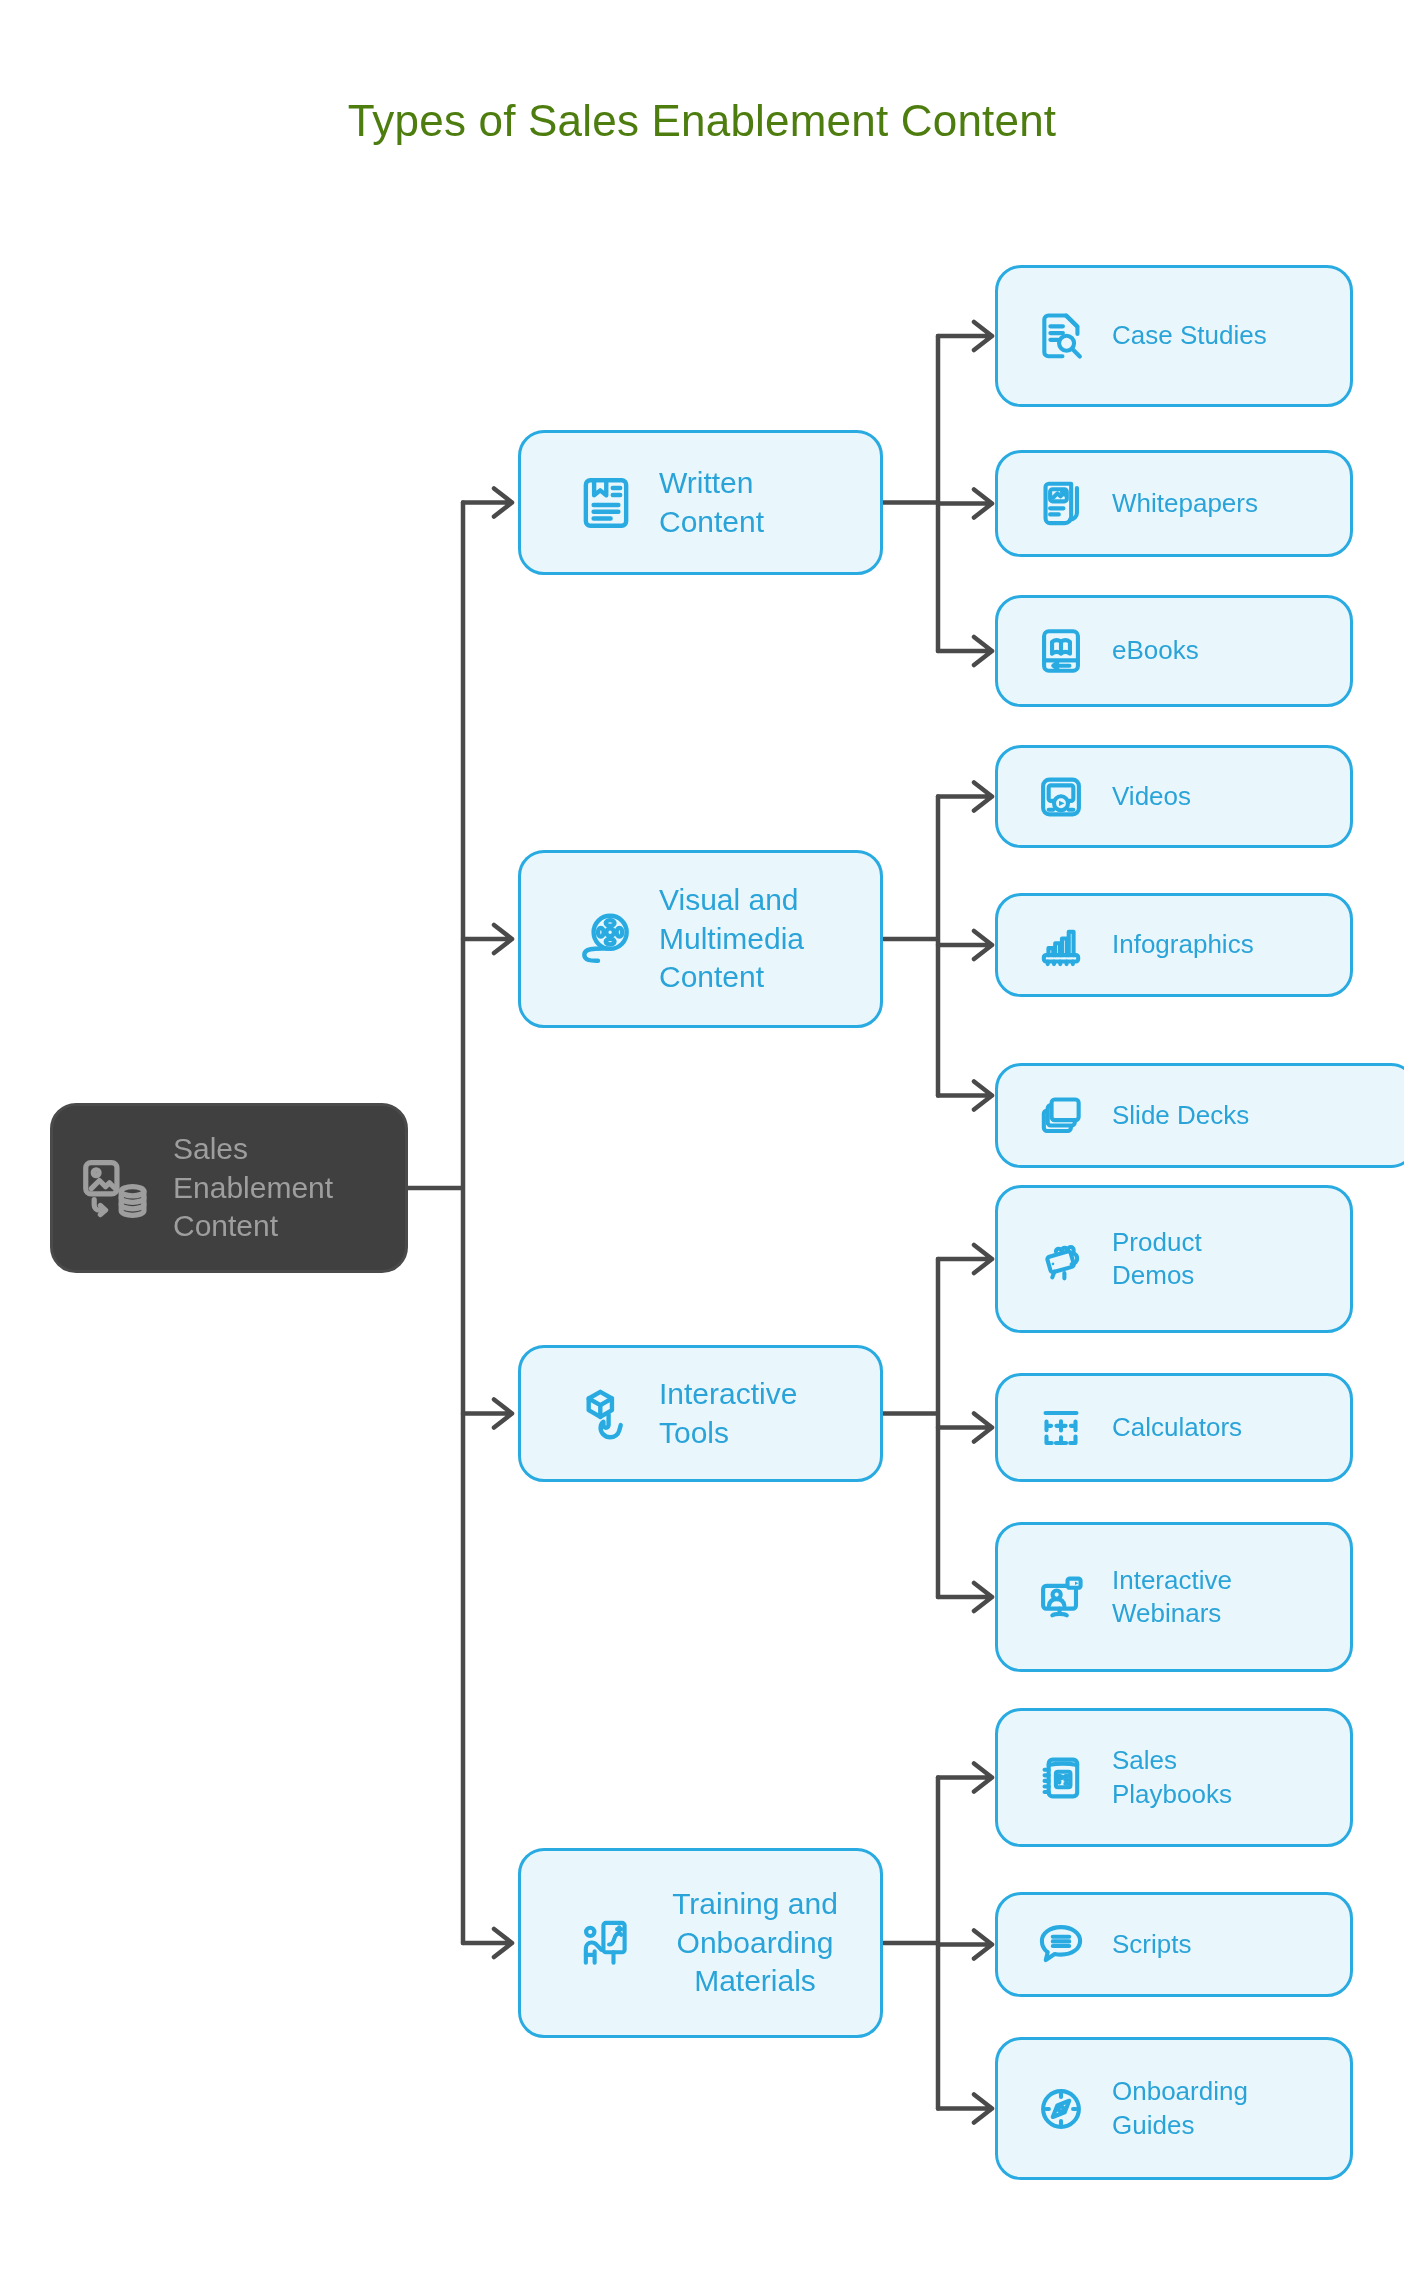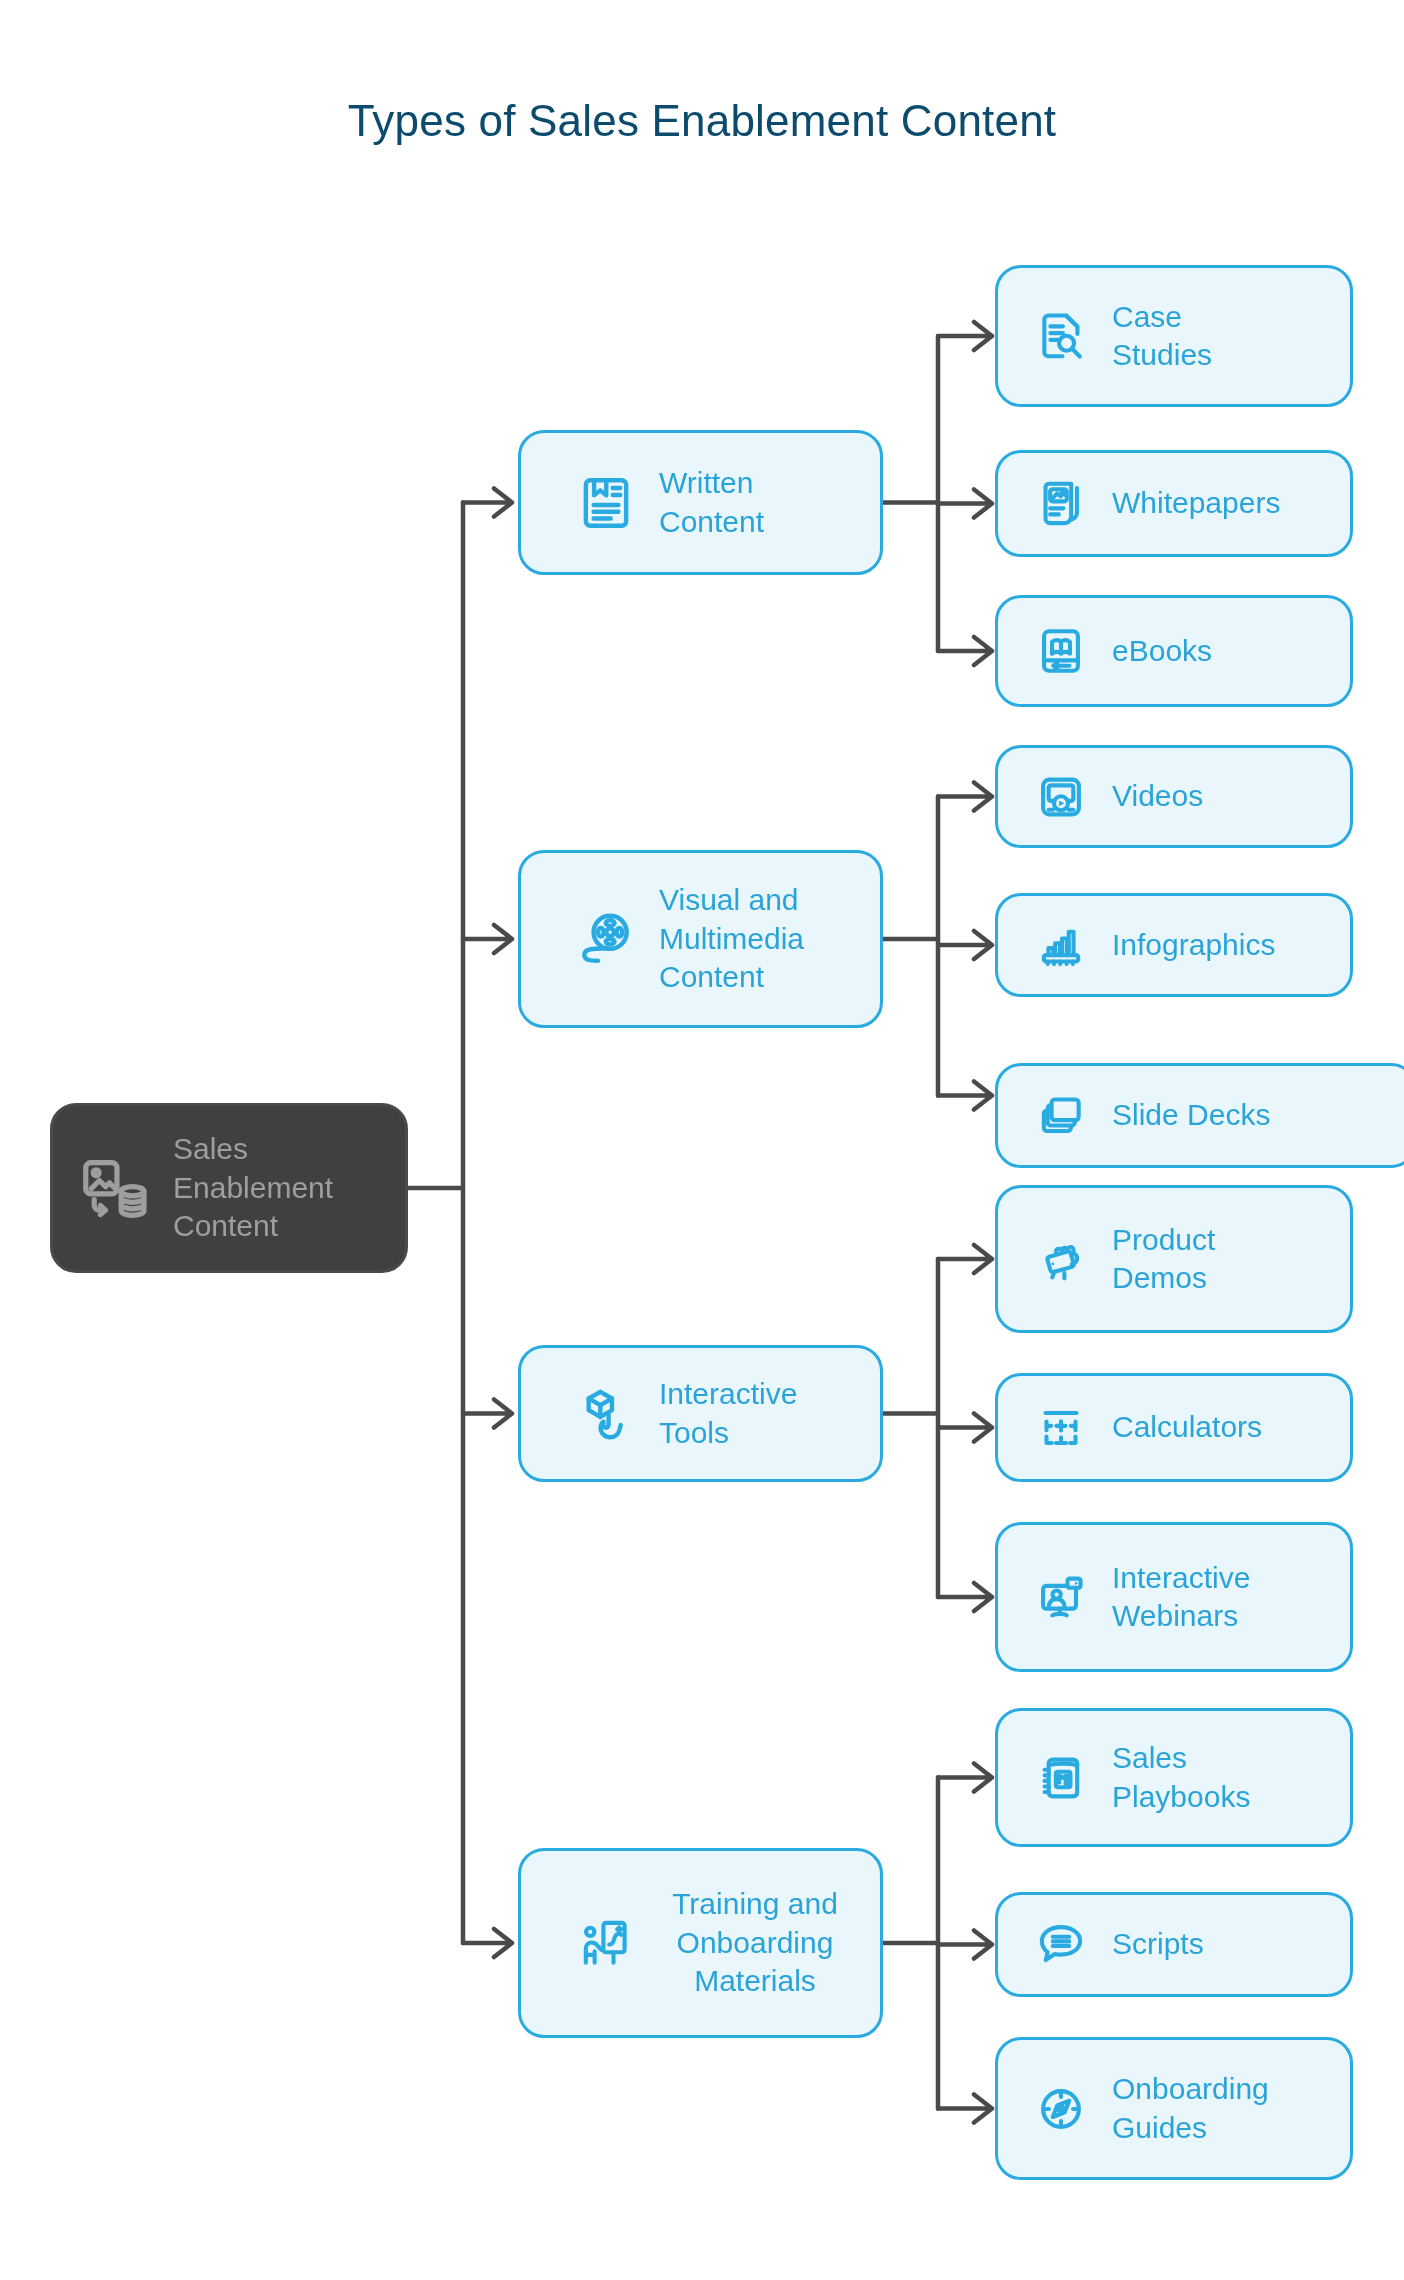--- a/index.html
+++ b/index.html
@@ -1,34 +1,34 @@
 <!DOCTYPE html>
 <html><head>
 <meta charset="utf-8">
 <style>
   html,body{margin:0;padding:0;background:#ffffff;}
   body{font-family:"Liberation Sans","DejaVu Sans",sans-serif;}
   .canvas{position:relative;width:1404px;height:2280px;background:#ffffff;overflow:hidden;}
   .title{position:absolute;left:0;top:96px;width:1404px;text-align:center;
-         font-size:44px;font-weight:500;color:#0c4a6e;letter-spacing:.2px;}
+         font-size:44px;font-weight:500;color:#4d7c0f;letter-spacing:.2px;}
   svg.connectors{position:absolute;left:0;top:0;width:1404px;height:2280px;pointer-events:none;}
   .connector{stroke:#4a4a4a;stroke-width:4.5;fill:none;stroke-linecap:round;stroke-linejoin:round;}
   .node{position:absolute;display:flex;align-items:center;box-sizing:border-box;
         border-radius:26px;}
   .node .icon{flex:0 0 auto;display:flex;align-items:center;justify-content:center;}
   .node .icon svg{display:block;}
   .blue{background:#e9f7fd;border:3.5px solid #29abe2;color:#29abe2;}
   .blue .label{color:#2aa3d8;}
   .root{background:#404040;border:3.5px solid #4a4a4a;color:#9e9e9e;
         padding-left:20px;gap:16px;}
   .root .label{color:#9e9e9e;font-size:30px;font-weight:500;line-height:1.28;max-width:178px;}
   .branch{padding-left:54px;gap:22px;}
   .branch .label{font-size:30px;font-weight:500;line-height:1.28;max-width:192px;}
   .leaf{padding-left:34px;gap:22px;}
-  .leaf .label{font-size:30px;font-weight:500;line-height:1.28;max-width:178px;}
+  .leaf .label{font-size:26px;font-weight:500;line-height:1.28;max-width:178px;}
   .nowrap{white-space:nowrap;}
 </style>
 </head>
 <body>
 
 <div class="canvas">
 
   <div class="title">Types of Sales Enablement Content</div>
 
   <svg class="connectors" viewBox="0 0 1404 2280" xmlns="http://www.w3.org/2000/svg">

